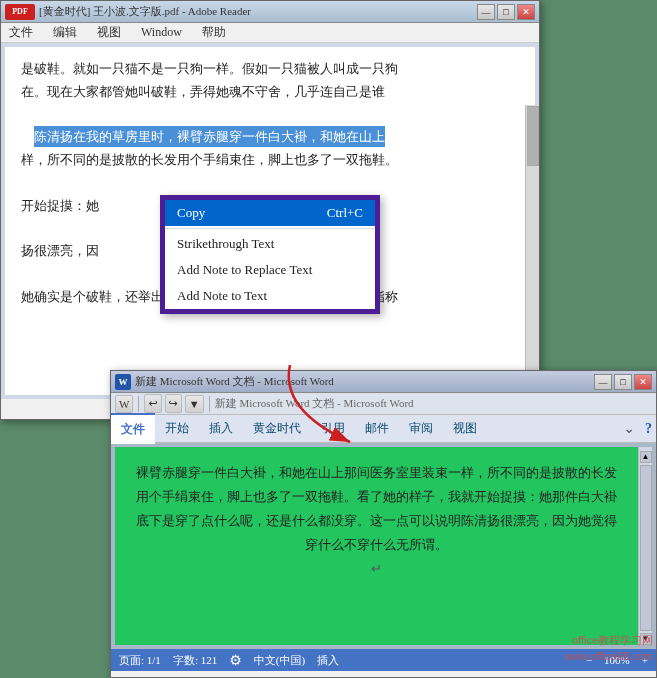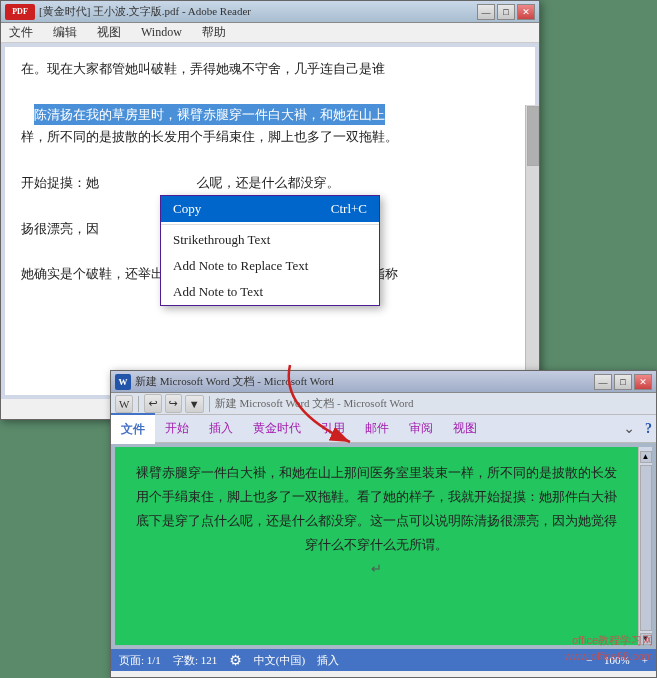--- a/index.html
+++ b/index.html
@@ -119,21 +119,21 @@
       color: white;
       padding: 3px 0;
     }
 
     
     .context-menu {
       position: absolute;
       top: 195px;
       left: 160px;
       background: white;
-      border: 1px solid #4c1d95;
+      border: 5px solid #4c1d95;
       box-shadow: 3px 3px 8px rgba(0,0,0,0.3);
       width: 220px;
       z-index: 100;
       font-size: 13px;
     }
 
     .context-menu-item {
       padding: 5px 12px;
       display: flex;
       align-items: center;
@@ -219,21 +219,21 @@
       height: 28px;
       display: flex;
       align-items: center;
       border-bottom: 1px solid #bbb;
     }
 
     .ribbon-tab {
       padding: 6px 10px;
       font-size: 12px;
       cursor: pointer;
-      color: #a21caf;
+      color: #0c4a6e;
     }
 
     .ribbon-tab.active {
       background: white;
       border-top: 2px solid #4472c4;
       color: #4472c4;
       font-weight: bold;
     }
 
     .word-content-area {
@@ -377,20 +377,21 @@
   <div class="reader-menubar">
     <span class="menu-item">文件</span>
     <span class="menu-item">编辑</span>
     <span class="menu-item">视图</span>
     <span class="menu-item">Window</span>
     <span class="menu-item">帮助</span>
   </div>
 
   <div class="reader-content">
     <div class="pdf-page">
+      <div class="pdf-text-line">是破鞋。就如一只猫不是一只狗一样。假如一只猫被人叫成一只狗</div>
       <div class="pdf-text-line">在。现在大家都管她叫破鞋，弄得她魂不守舍，几乎连自己是谁</div>
       <div class="pdf-text-line">&nbsp;</div>
       <div class="pdf-text-line">
         &nbsp;&nbsp;&nbsp;&nbsp;<span class="highlight-blue">陈清扬在我的草房里时，裸臂赤腿穿一件白大褂，和她在山上</span>
       </div>
       <div class="pdf-text-line">样，所不同的是披散的长发用个手绢束住，脚上也多了一双拖鞋。</div>
       <div class="pdf-text-line">&nbsp;</div>
       <div class="pdf-text-line">开始捉摸：她&nbsp;&nbsp;&nbsp;&nbsp;&nbsp;&nbsp;&nbsp;&nbsp;&nbsp;&nbsp;&nbsp;&nbsp;&nbsp;&nbsp;&nbsp;&nbsp;&nbsp;&nbsp;&nbsp;&nbsp;&nbsp;&nbsp;&nbsp;&nbsp;&nbsp;&nbsp;&nbsp;&nbsp;&nbsp;&nbsp;么呢，还是什么都没穿。</div>
       <div class="pdf-text-line">&nbsp;</div>
       <div class="pdf-text-line">扬很漂亮，因&nbsp;&nbsp;&nbsp;&nbsp;&nbsp;&nbsp;&nbsp;&nbsp;&nbsp;&nbsp;&nbsp;&nbsp;&nbsp;&nbsp;&nbsp;&nbsp;&nbsp;&nbsp;&nbsp;&nbsp;&nbsp;&nbsp;&nbsp;&nbsp;&nbsp;&nbsp;&nbsp;&nbsp;&nbsp;&nbsp;谓。这是从小培养起来</div>

